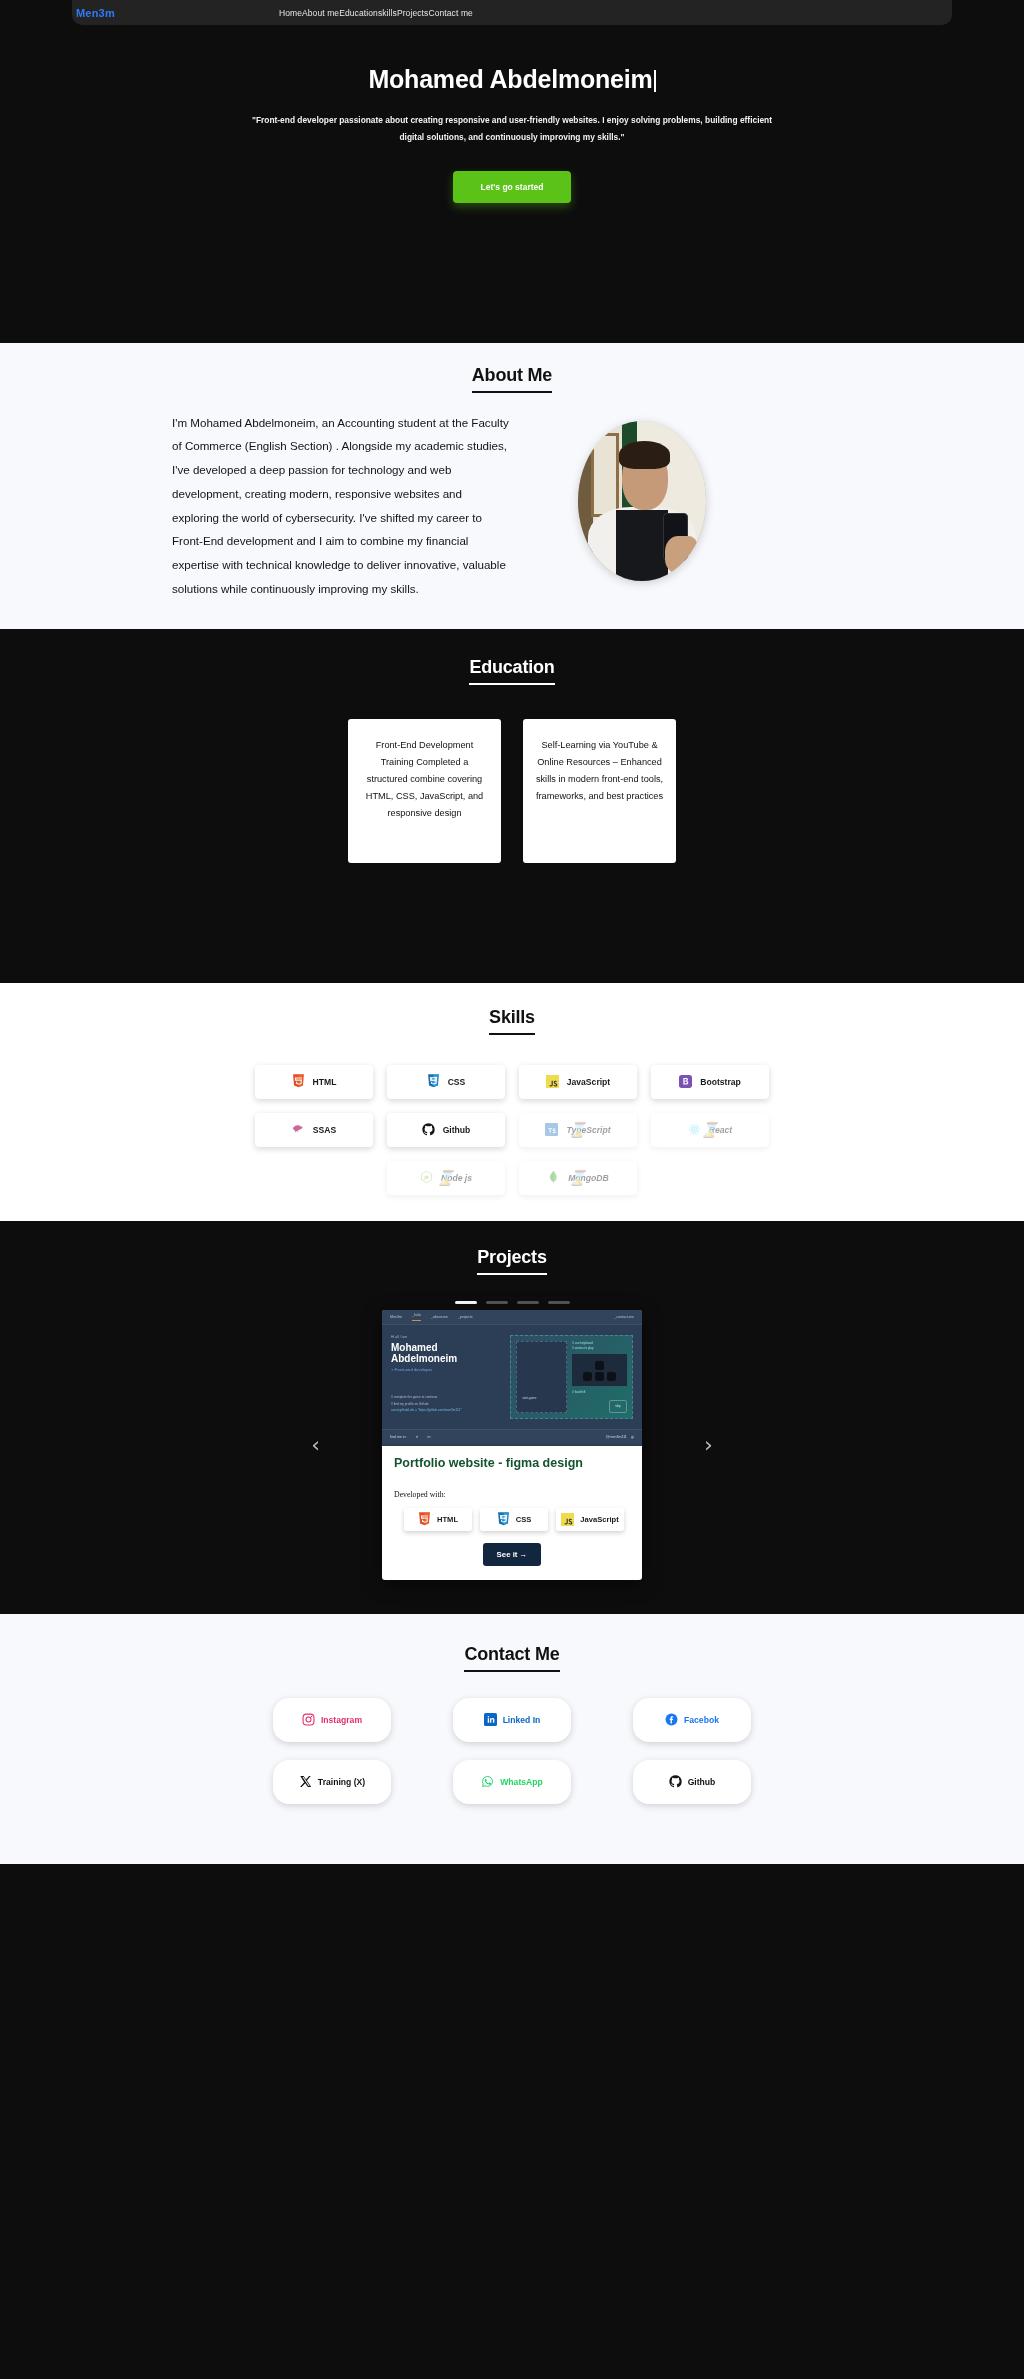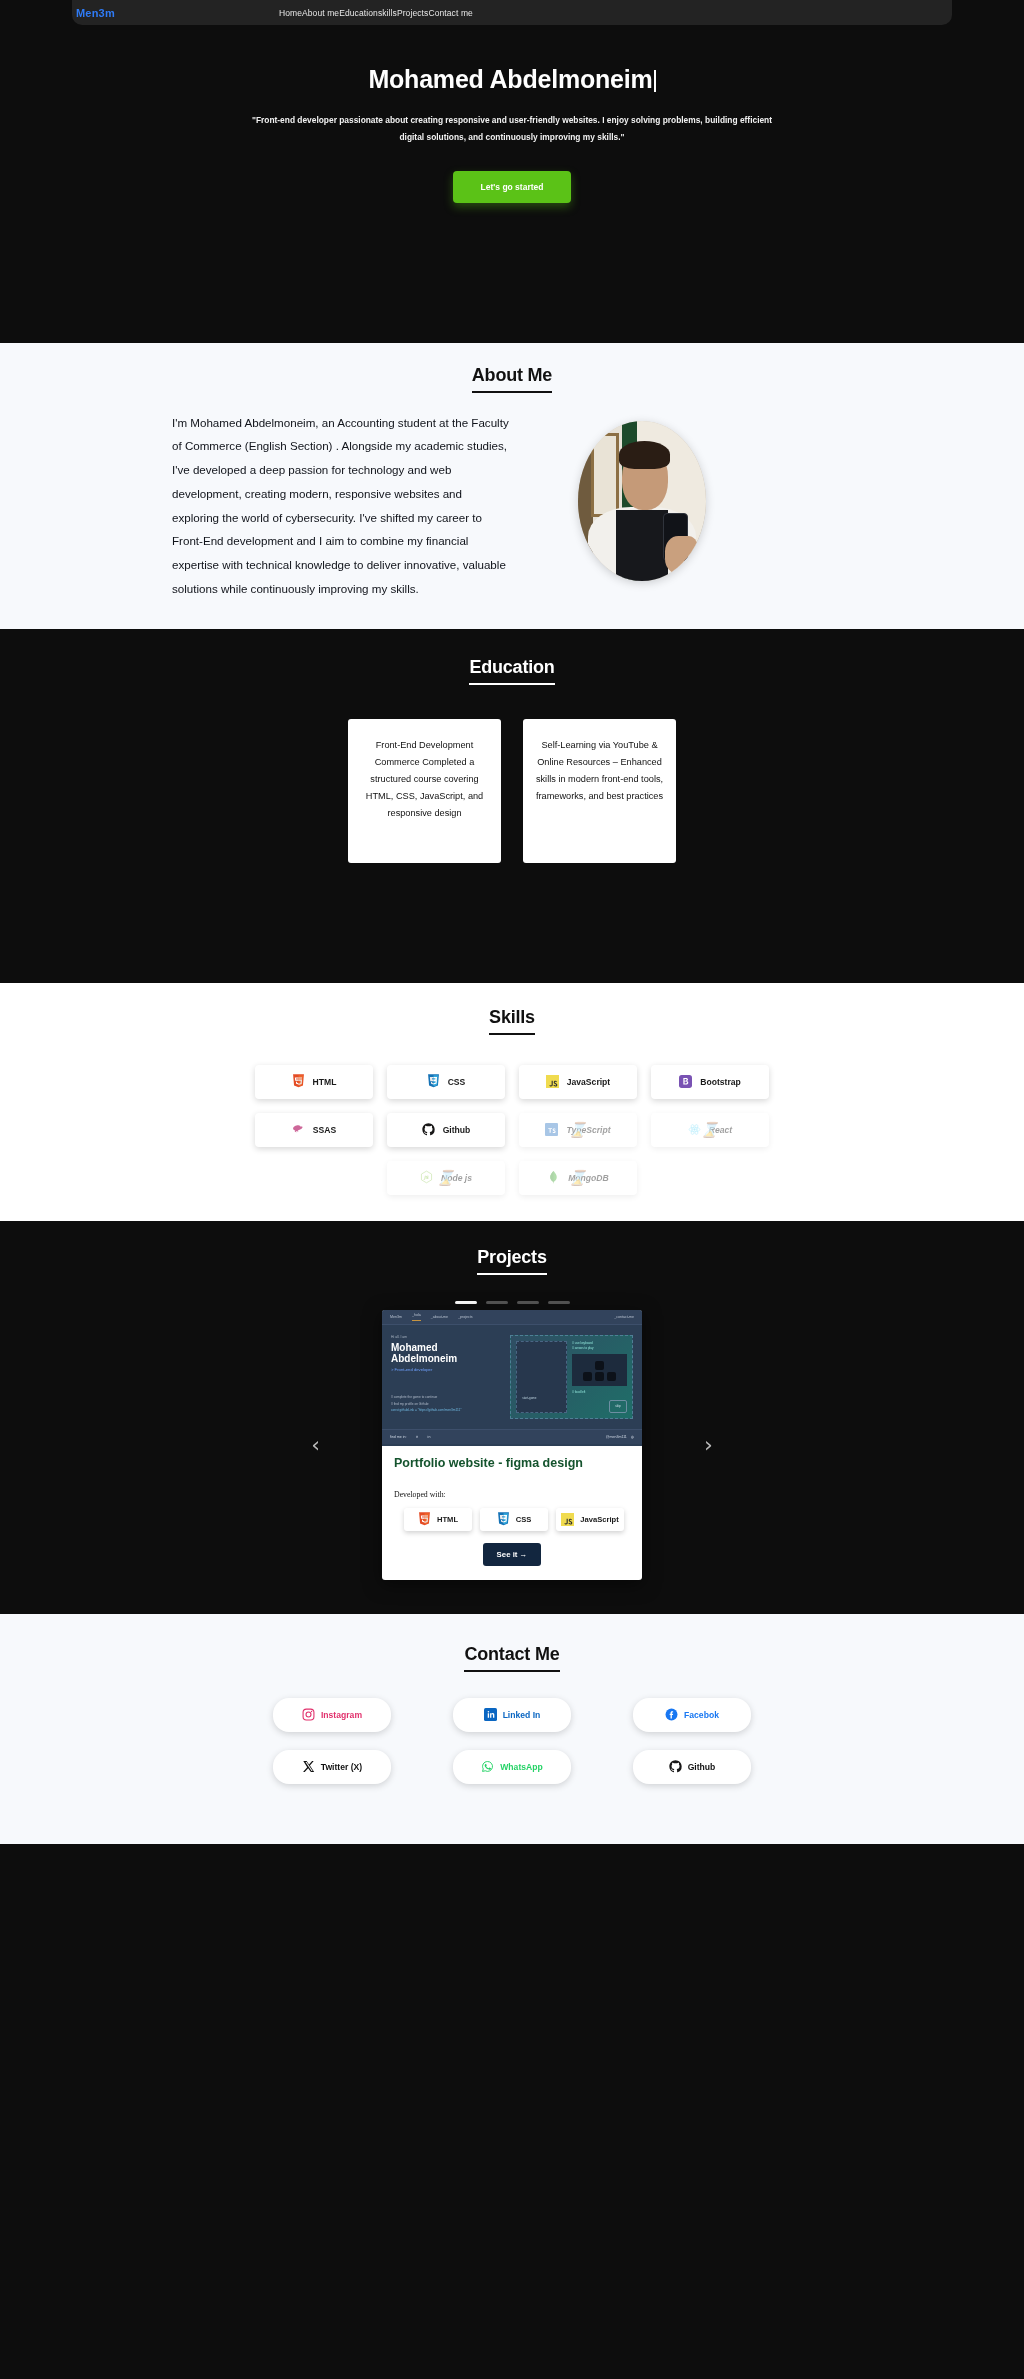--- a/index.html
+++ b/index.html
@@ -352,21 +352,21 @@
   .contact .sec-head { color:#111; }
   .contact-grid {
     width: 620px;
     margin: 26px auto 0;
     display: grid;
     grid-template-columns: repeat(3, 118px);
     gap: 18px 62px;
     justify-content: center;
   }
   .contact-card {
-    background:#fff; border-radius:16px; height: 34px;
+    background:#fff; border-radius:16px; height: 44px;
     display:flex; align-items:center; justify-content:center; gap:6px;
     font-size:8.6px; font-weight:600;
     box-shadow: 0 2px 7px rgba(0,0,0,.16);
     cursor:pointer;
   }
 </style>
 </head>
 <body>
 
 <div class="navbar">
@@ -400,21 +400,21 @@
         <div class="ph-hair"></div>
       <div class="ph-phone"></div>
         <div class="ph-hand"></div>
     </div>
   </div>
 </section>
 
 <section class="education">
   <div class="head-wrap"><h2 class="sec-head">Education</h2></div>
   <div class="edu-cards">
-    <div class="edu-card">Front-End Development Commerce Completed a structured course covering HTML, CSS, JavaScript, and responsive design</div>
+    <div class="edu-card">Front-End Development Training Completed a structured combine covering HTML, CSS, JavaScript, and responsive design</div>
     <div class="edu-card">Self-Learning via YouTube &amp; Online Resources – Enhanced skills in modern front-end tools, frameworks, and best practices</div>
   </div>
 </section>
 
 <section class="skills">
   <div class="head-wrap"><h2 class="sec-head">Skills</h2></div>
 
   <div class="skill-grid">
     <div class="skill-card">
       <span>
@@ -671,21 +671,21 @@
         </span>
       <span style="color:#1877f2">Facebok</span>
     </div>
 
     <div class="contact-card">
       <span>
           <svg class="ico" viewBox="0 0 24 24">
             <path fill="#111111" d="M2.4 2h6.1l4.5 6.1L18.6 2h3l-7 8 7.9 12h-6.1l-5-6.9L5 22H2l7.6-8.7L2.4 2zm4 1.7l11.2 16.6h2.1L8.5 3.7z"></path>
           </svg>
         </span>
-      <span style="color:#111">Twitter (X)</span>
+      <span style="color:#111">Training (X)</span>
     </div>
 
     <div class="contact-card">
       <span>
           <svg class="ico" viewBox="0 0 24 24">
             <path fill="none" stroke="#25d366" stroke-width="1.8" d="M12 2.8a9.1 9.1 0 00-7.9 13.6L2.9 21.1l4.9-1.2A9.1 9.1 0 1012 2.8z"></path>
             <path fill="#25d366" d="M9.6 7.8c-.2-.5-.4-.5-.6-.5h-.5c-.2 0-.5.07-.76.36-.26.3-1 .97-1 2.37s1.02 2.75 1.16 2.94c.15.2 1.98 3.17 4.9 4.32 2.42.95 2.92.76 3.45.71.52-.05 1.7-.69 1.94-1.36.24-.67.24-1.24.17-1.36-.07-.12-.27-.2-.56-.34-.3-.15-1.7-.84-1.97-.93-.26-.1-.45-.15-.64.14-.2.3-.74.93-.9 1.12-.17.2-.34.22-.63.08-.3-.15-1.25-.46-2.37-1.47-.88-.78-1.47-1.74-1.64-2.03-.17-.3-.02-.46.13-.6.13-.14.3-.35.44-.53.15-.17.2-.3.3-.5.1-.2.05-.36-.02-.5-.07-.15-.64-1.6-.9-2.2z"></path>
           </svg>
         </span>
       <span style="color:#25d366">WhatsApp</span>

